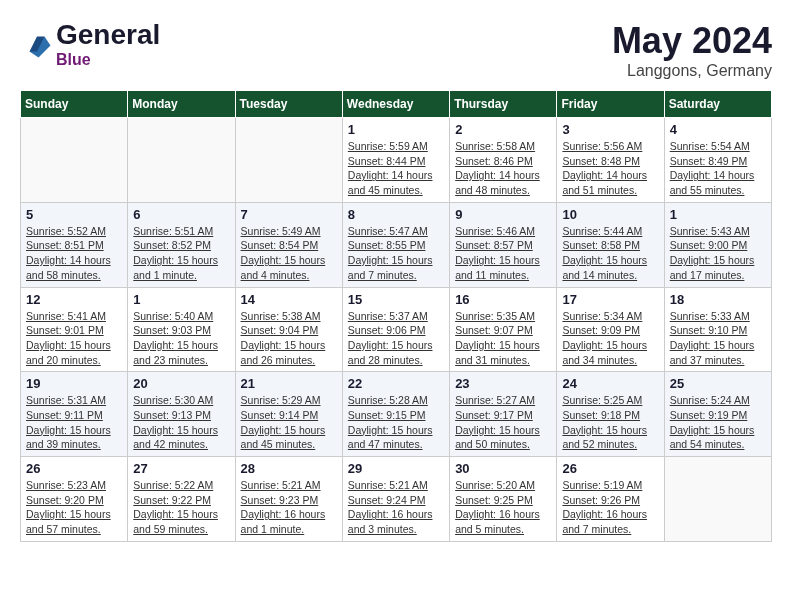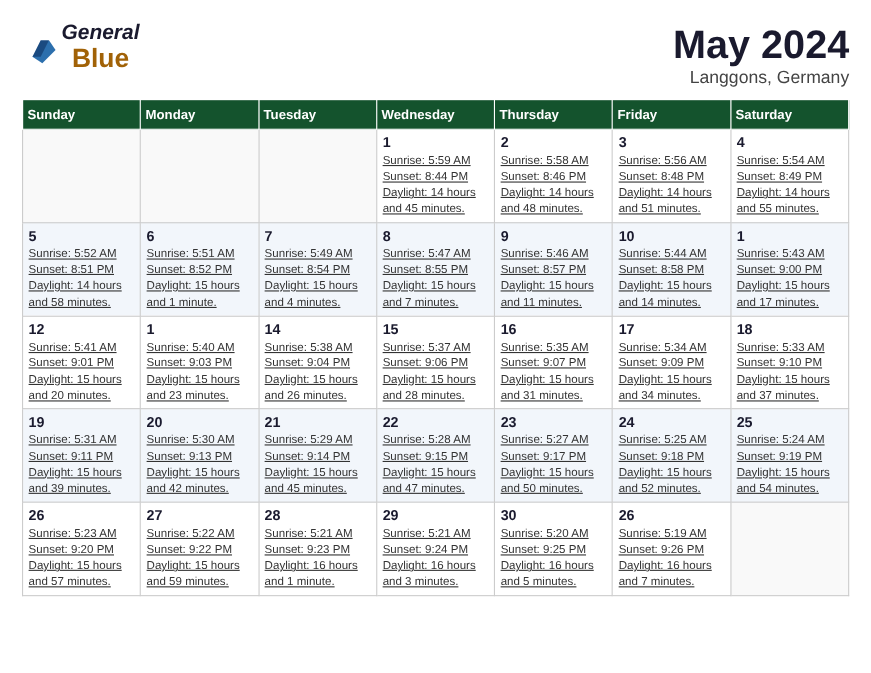--- a/index.html
+++ b/index.html
@@ -82,22 +82,22 @@
 </head>
 <body>
 
 <div class="header">
   <div class="logo">
     <svg class="logo-icon" viewBox="0 0 40 40" xmlns="http://www.w3.org/2000/svg">
       <polygon points="10,30 30,10 38,22 22,38" fill="#2c6fad"></polygon>
       <polygon points="10,30 20,10 30,10 20,30" fill="#1a4a80"></polygon>
     </svg>
     <div style="display:flex;flex-direction:column;line-height:1.1;">
-      <span style="font-size:19px;font-weight:bold;color:#1a1a2e;font-style:italic;">General</span>
-      <span style="font-size:24px;font-weight:bold;color:#a16207;text-align:center;">Blue</span>
+      <span style="font-size:28px;font-weight:bold;color:#1a1a2e;">General</span>
+      <span style="font-size:16px;font-weight:bold;color:#701a75;">Blue</span>
     </div>
   </div>
   <div class="title-area">
     <div class="month-title">May 2024</div>
     <div class="subtitle">Langgons, Germany</div>
   </div>
 </div>
 
 <table class="calendar">
   <thead>

